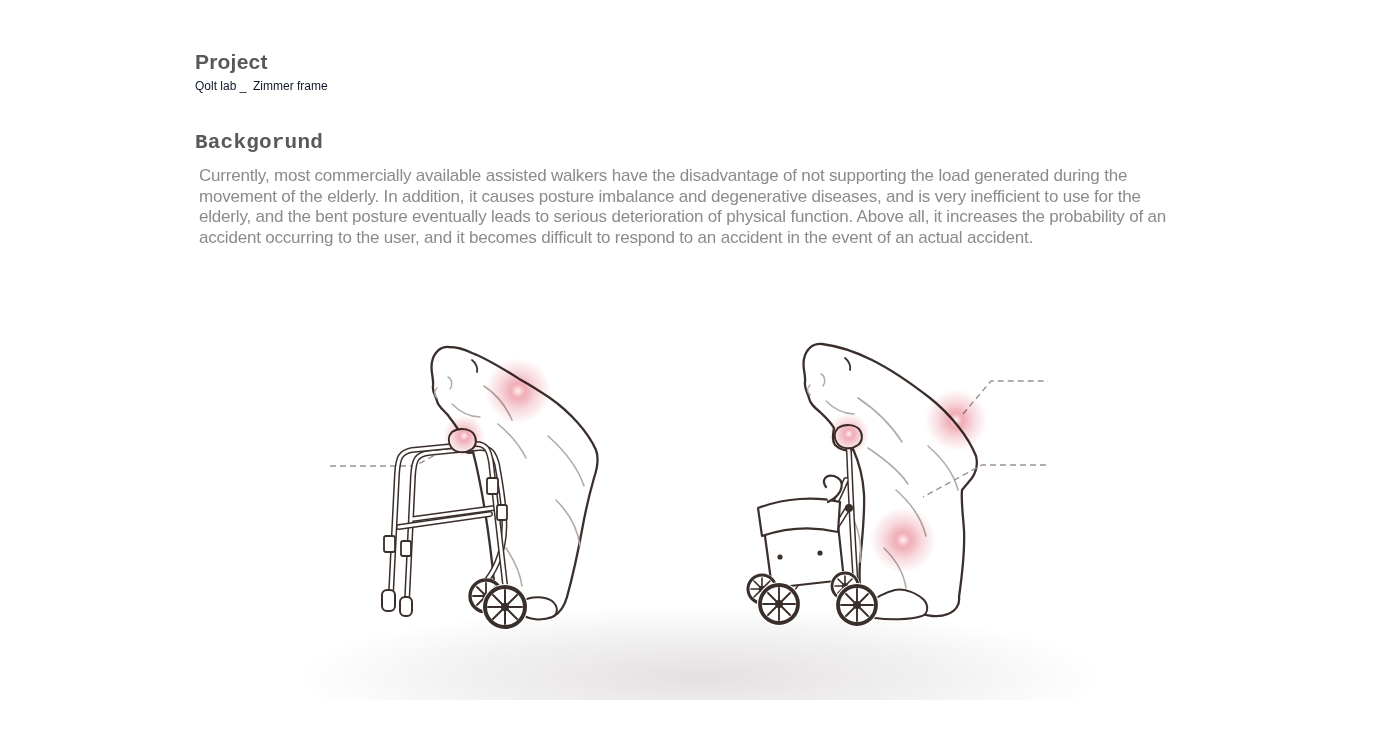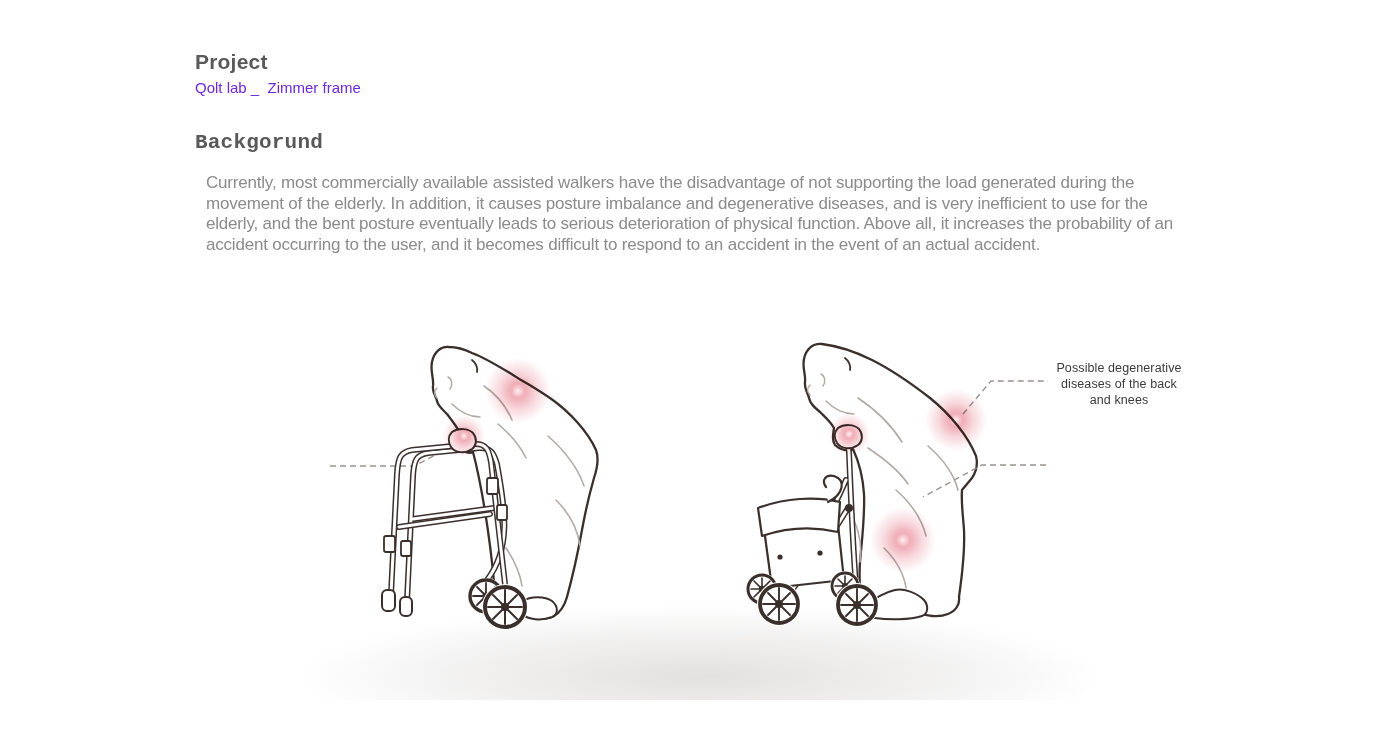--- a/index.html
+++ b/index.html
@@ -14,24 +14,24 @@
     pointer-events:none;
   }
   .h-title{
     position:absolute;left:195px;margin:0;
     font-size:21px;font-weight:700;color:#595959;letter-spacing:0.2px;
   }
   #project-heading{top:50px;}
   #background-heading{top:131px;font-family:Liberation Mono, monospace;}
   .subtitle{
     position:absolute;left:195px;top:79px;
-    font-size:15px;color:#6d28d9;white-space:pre;
+    font-size:12px;color:#0f172a;white-space:pre;
   }
   .body-par{
-    position:absolute;left:195px;top:162px;width:994px;margin:11px;
+    position:absolute;left:195px;top:162px;width:994px;margin:4px;
     font-size:17px;line-height:20.6px;color:#8b8b8b;letter-spacing:-0.2px;
   }
   .caption{
     position:absolute;font-size:12.5px;line-height:1.28;color:#3b3b3b;
     text-align:center;white-space:pre-line;letter-spacing:0.1px;
   }
   #caption-left{left:182px;top:431px;width:142px;}
   #caption-right-top{left:1046px;top:360px;width:146px;}
   #caption-right-bottom{left:1036px;top:443px;width:162px;}
   svg.illus{position:absolute;left:0;top:0;}
@@ -209,18 +209,15 @@
 
   <h1 class="h-title" id="project-heading">Project</h1>
 
   <div class="subtitle">Qolt lab _  Zimmer frame</div>
 
   <h2 class="h-title" id="background-heading">Backgorund</h2>
 
   <p class="body-par">Currently, most commercially available assisted walkers have the disadvantage of not supporting the load generated during the movement of the elderly.  In addition, it causes posture imbalance and degenerative diseases, and is very inefficient to use for the elderly, and the bent posture eventually leads to serious deterioration of physical function. Above all, it increases the probability of an accident occurring to the user, and it becomes difficult to respond to an accident in the event of an actual accident.</p>
 
 
-  <div class="caption" id="caption-right-top">Possible degenerative
-diseases of the back
-and knees</div>
 
 
 </div>
 
 </body></html>

